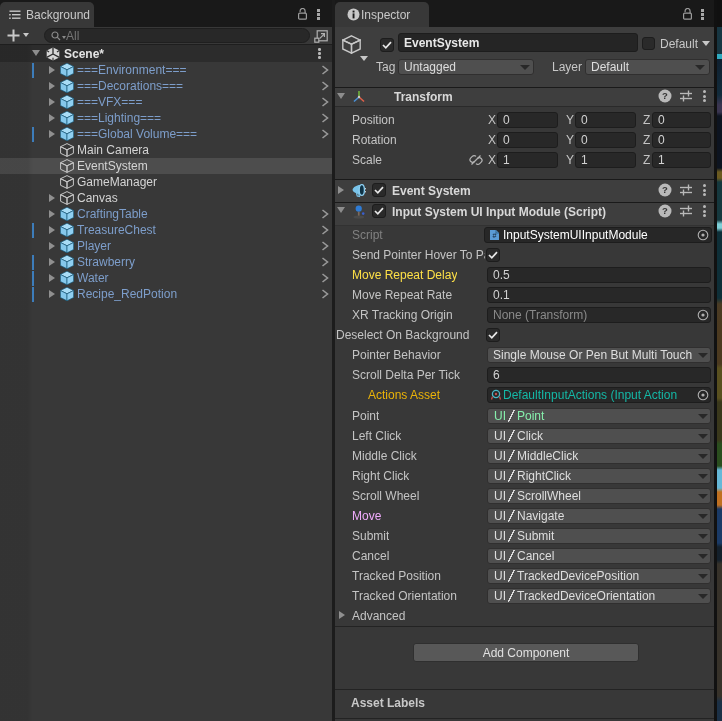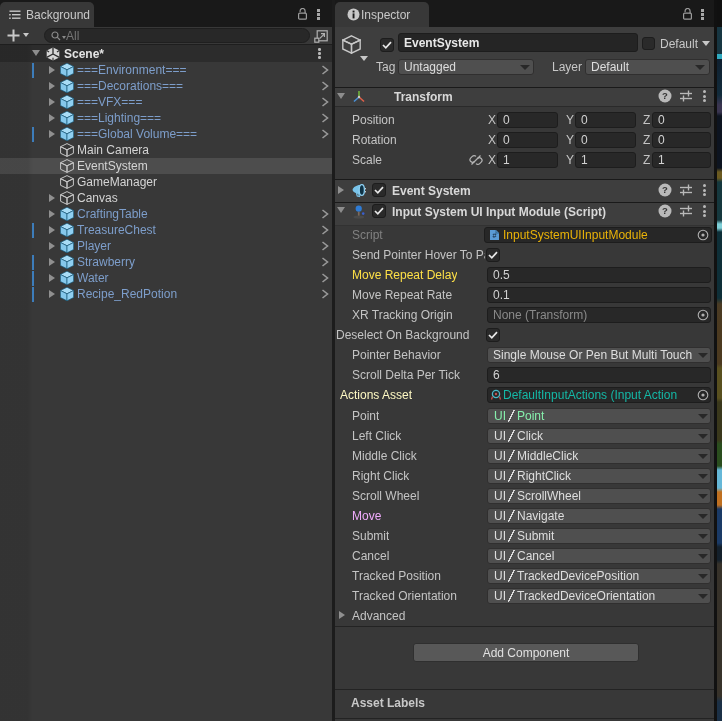--- a/index.html
+++ b/index.html
@@ -374,21 +374,21 @@
 <div class="hdr-dots" style="left:703px;top:205.0px"></div>
 <div class="hdr-dots" style="left:703px;top:209.5px"></div>
 <div class="hdr-dots" style="left:703px;top:214.0px"></div>
 <div class="txt" style="left:352px;top:227px;color:#818181;max-width:133px;overflow:hidden">Script</div>
 <div class="field" style="left:484px;top:227px;width:228px;height:16px;background:#272727"></div>
 <svg class="abs" style="left:489px;top:229px" width="11" height="12" viewBox="0 0 11 12">
 <path d="M1,1 H7 L10,4 V11 H1 Z" fill="#5b9bd5"></path>
     <path d="M7,1 L7,4 H10" fill="none" stroke="#2a5a80" stroke-width="0.8"></path>
 <text x="5.5" y="9" font-size="7" fill="#123" text-anchor="middle" font-family="Liberation Sans">#</text>
 </svg>
-<div class="txt" style="left:503px;top:227px;color:#eab308">InputSystemUIInputModule</div>
+<div class="txt" style="left:503px;top:227px;color:#ffffff">InputSystemUIInputModule</div>
 <svg class="abs" style="left:697px;top:229px" width="12" height="12" viewBox="0 0 12 12">
 <circle cx="6" cy="6" r="4.8" fill="none" stroke="#b0b0b0" stroke-width="1.1"></circle>
     <circle cx="6" cy="6" r="1.6" fill="#b0b0b0"></circle>
 </svg>
 <div class="txt" style="left:352px;top:247px;color:#c4c4c4;max-width:133px;overflow:hidden">Send Pointer Hover To Parent</div>
 <div class="cb" style="left:486px;top:248px"></div>
 <svg class="check" style="left:487px;top:249px" viewBox="0 0 12 12">
     <path d="M2,6 L4.8,8.8 L10,3.2" fill="none" stroke="#e8e8e8" stroke-width="1.7"></path>
   </svg>
 <div class="txt" style="left:352px;top:267px;color:#fde047;max-width:133px;overflow:hidden">Move Repeat Delay</div>
@@ -409,21 +409,21 @@
 <svg class="check" style="left:487px;top:329px" viewBox="0 0 12 12">
     <path d="M2,6 L4.8,8.8 L10,3.2" fill="none" stroke="#e8e8e8" stroke-width="1.7"></path>
   </svg>
 <div class="txt" style="left:352px;top:347px;color:#c4c4c4;max-width:133px;overflow:hidden">Pointer Behavior</div>
 <div class="ddown" style="left:487px;top:347px;width:224px;height:16px"></div>
 <div class="txt" style="left:493px;top:347px;color:#dedede;max-width:205px;overflow:hidden">Single Mouse Or Pen But Multi Touch</div>
 <div class="dd-arrow" style="left:698px;top:353px"></div>
 <div class="txt" style="left:352px;top:367px;color:#c4c4c4;max-width:133px;overflow:hidden">Scroll Delta Per Tick</div>
 <div class="field" style="left:487px;top:367px;width:224px;height:16px"></div>
 <div class="txt" style="left:493px;top:367px;color:#d2d2d2">6</div>
-<div class="txt" style="left:340px;top:387px;color:#fef9c3;max-width:133px;overflow:hidden">Actions Asset</div>
+<div class="txt" style="left:368px;top:387px;color:#eab308;max-width:133px;overflow:hidden">Actions Asset</div>
 <div class="field" style="left:487px;top:387px;width:224px;height:16px;background:#272727"></div>
 <svg class="abs" style="left:490px;top:389px" width="12" height="12" viewBox="0 0 12 12">
 <circle cx="6" cy="5" r="3.6" fill="none" stroke="#49b8c8" stroke-width="1.3"></circle>
 <path d="M2.5,7.5 L1.5,10.5 M9.5,7.5 L10.5,10.5" stroke="#c05050" stroke-width="1.3"></path>
 <circle cx="6" cy="5" r="1.2" fill="#c05050"></circle>
 </svg>
 <div class="txt" style="left:503px;top:387px;color:#14b8a6;max-width:190px;overflow:hidden">DefaultInputActions (Input Action</div>
 <svg class="abs" style="left:697px;top:389px" width="12" height="12" viewBox="0 0 12 12">
 <circle cx="6" cy="6" r="4.8" fill="none" stroke="#b0b0b0" stroke-width="1.1"></circle>
     <circle cx="6" cy="6" r="1.6" fill="#b0b0b0"></circle>

